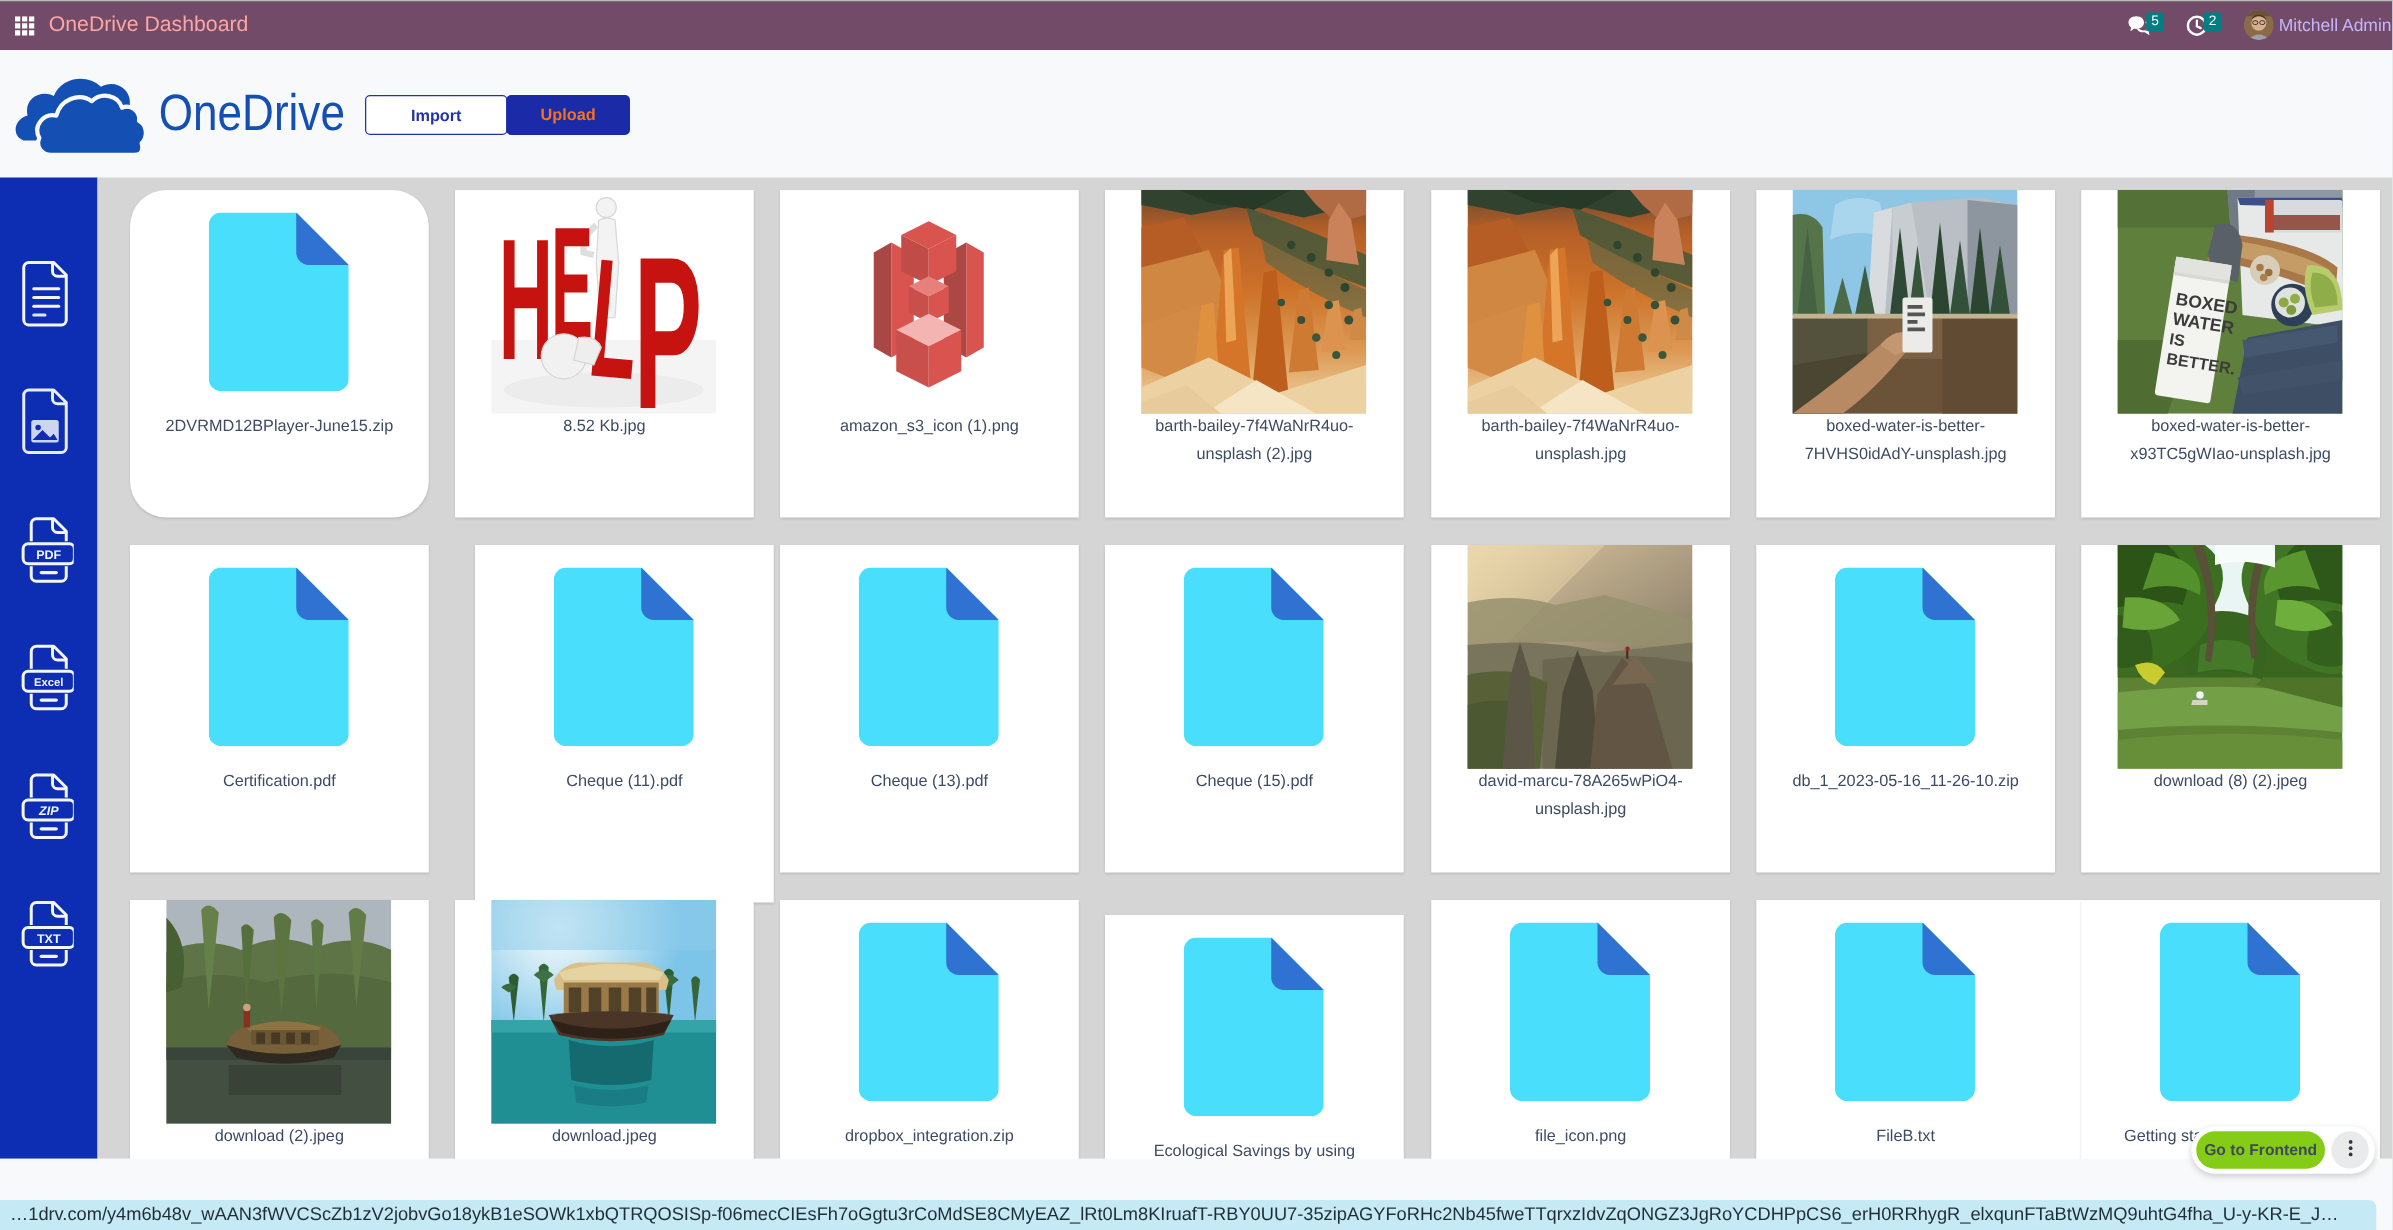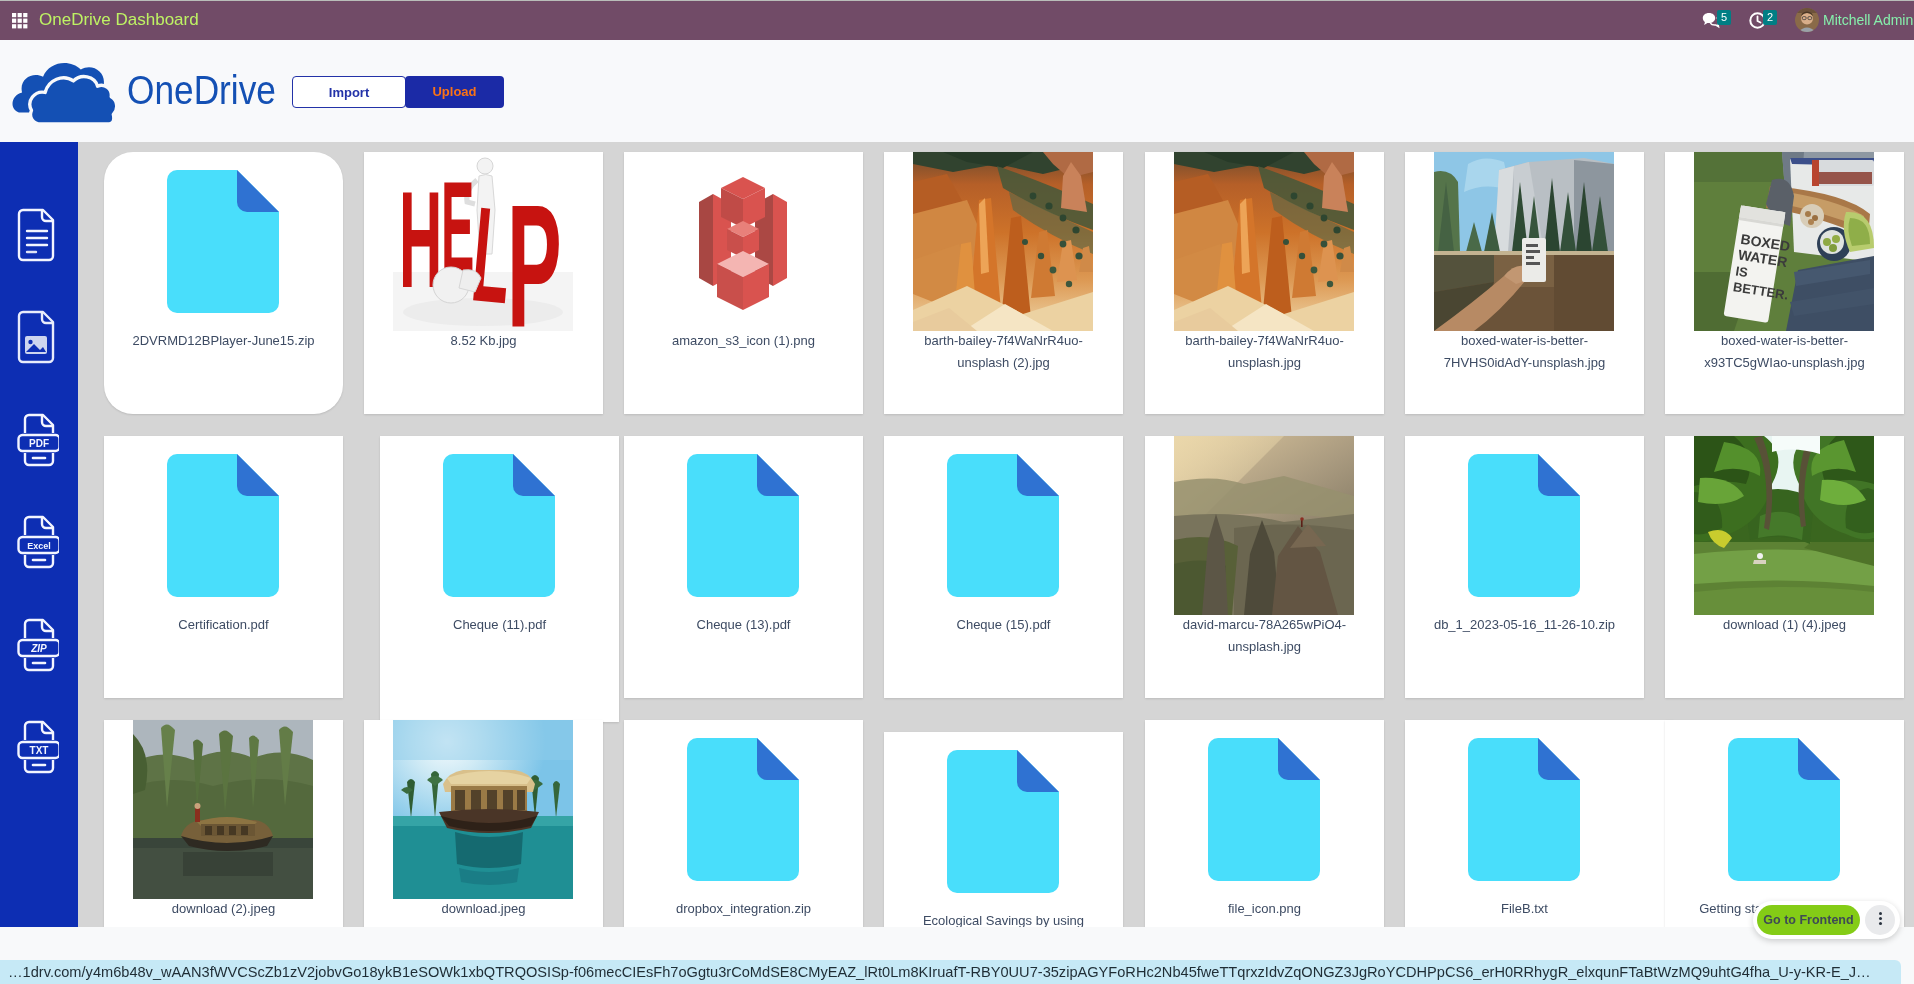--- a/index.html
+++ b/index.html
@@ -6,21 +6,21 @@
         <rect x="0.0" y="0.0" width="4.2" height="4.2" fill="#ffffff"></rect>
         <rect x="5.6" y="0.0" width="4.2" height="4.2" fill="#ffffff"></rect>
         <rect x="11.2" y="0.0" width="4.2" height="4.2" fill="#ffffff"></rect>
         <rect x="0.0" y="5.6" width="4.2" height="4.2" fill="#ffffff"></rect>
         <rect x="5.6" y="5.6" width="4.2" height="4.2" fill="#ffffff"></rect>
         <rect x="11.2" y="5.6" width="4.2" height="4.2" fill="#ffffff"></rect>
         <rect x="0.0" y="11.2" width="4.2" height="4.2" fill="#ffffff"></rect>
         <rect x="5.6" y="11.2" width="4.2" height="4.2" fill="#ffffff"></rect>
         <rect x="11.2" y="11.2" width="4.2" height="4.2" fill="#ffffff"></rect>
       </svg></div>
-    <div style="position:absolute;left:39px;top:10px;font-size:17px;color:#bef264;white-space:nowrap;">OneDrive Dashboard</div>
+    <div style="position:absolute;left:39px;top:10px;font-size:17px;color:#fca5a5;white-space:nowrap;">OneDrive Dashboard</div>
     <div style="position:absolute;left:1702px;top:12px;"><svg width="18" height="17" viewBox="0 0 18 17">
         <path d="M7 1 C3.2 1 0.8 3.2 0.8 6 C0.8 7.6 1.6 9 2.9 9.9 L2.2 13 5.4 11 C5.9 11.1 6.4 11.1 7 11.1 C10.8 11.1 13.2 8.8 13.2 6 C13.2 3.2 10.8 1 7 1 Z" fill="#ffffff"></path>
         <path d="M14.6 5.6 C16.4 6.3 17.4 7.7 17.4 9.3 C17.4 10.4 16.9 11.4 16 12.1 L16.5 14.6 13.9 13 C13.5 13.1 13 13.1 12.6 13.1 C10.7 13.1 9.1 12.3 8.3 11.1" fill="none" stroke="#ffffff" stroke-width="1.5"></path>
       </svg></div>
     <div class="badge" style="left:1717px;">5</div>
     <div style="position:absolute;left:1749px;top:12px;"><svg width="17" height="17" viewBox="0 0 17 17">
         <circle cx="8.5" cy="8.5" r="7.2" fill="none" stroke="#ffffff" stroke-width="2"></circle>
         <path d="M8.5 4.5 V9 l3 1.5" fill="none" stroke="#ffffff" stroke-width="1.8" stroke-linecap="round"></path>
       </svg></div>
     <div class="badge" style="left:1763px;">2</div>
@@ -33,21 +33,21 @@
         <g clip-path="url(#avc)">
           <rect width="24" height="24" fill="#8a6a48"></rect>
           <rect x="0" y="0" width="24" height="5" fill="#6d523a"></rect>
           <path d="M3 24 Q12 15 21 24 Z" fill="#9aa1a8"></path>
           <circle cx="12" cy="10.5" r="6" fill="#d9ae89"></circle>
           <path d="M6 8 Q12 2 18 8 L17 5.5 Q12 1.5 7 5.5 Z" fill="#4a3826"></path>
           <rect x="7.2" y="8.6" width="4" height="3" rx="1.4" fill="none" stroke="#3a3a3a" stroke-width="0.8"></rect>
           <rect x="12.8" y="8.6" width="4" height="3" rx="1.4" fill="none" stroke="#3a3a3a" stroke-width="0.8"></rect>
         </g>
       </svg></div>
-    <div style="position:absolute;left:1823px;top:12px;font-size:14px;color:#86efac;white-space:nowrap;">Mitchell Admin</div>
+    <div style="position:absolute;left:1823px;top:12px;font-size:14px;color:#c4b5fd;white-space:nowrap;">Mitchell Admin</div>
   </div>
 <div class="header">
     <div style="position:absolute;left:8px;top:21px;"><svg width="112" height="64" viewBox="-1 -2 106 61">
         <path d="M9 47 C0 44 1 31 12 28 C9 15 22 8 32 13 C38 -2 58 -4 68 6 C79 0 91 8 90 19 C91 27 86 33 80 36 L78 47 Z" fill="#1450b4"></path>
         <path d="M30 58 C23 58 18 52 21 45 C16 36 24 26 34 28 C37 16 51 10 61 17 C68 10 81 12 84 22 C91 19 98 25 97 32 C103 35 104 44 99 49 C101 58 96 58 92 58 Z" fill="#1450b4" stroke="#f8f9fb" stroke-width="3.2" stroke-linejoin="round"></path>
       </svg></div>
     <div style="position:absolute;left:127px;top:27px;font-size:41px;color:#1450b4;transform:scaleX(0.86);transform-origin:0 0;white-space:nowrap;">OneDrive</div>
     <div class="btn" style="left:292px;width:114px;background:#fff;border:1px solid #2332a8;color:#2332a8;">Import</div>
     <div class="btn" style="left:405px;width:99px;background:#1b2aa6;color:#f97316;">Upload</div>
   </div>
@@ -427,21 +427,21 @@
         <path d="M150 4 Q112 12 118 40 Q140 28 162 36 Z" fill="#5a9630"></path>
         <path d="M174 52 Q148 56 152 92 Q166 100 180 96 L180 54 Z" fill="#33601d"></path>
         <path d="M128 44 Q160 42 172 64 Q150 74 126 64 Z" fill="#6eae3c"></path>
         <path d="M60 2 Q78 40 70 92 l5 2 Q84 42 68 0 Z" fill="#585137"></path>
         <path d="M120 6 Q106 42 112 90 l-5 1 Q100 42 113 4 Z" fill="#585137"></path>
         <path d="M78 0 H126 V18 Q100 10 78 16 Z" fill="#f6fcfa"></path>
         <circle cx="66" cy="120" r="3" fill="#f2f2f2"></circle>
         <path d="M60 124 h12 v4 h-13 Z" fill="#d8d2c0"></path>
       </svg>
     </div>
-    <div class="fname">download (1) (4).jpeg</div>
+    <div class="fname">download (8) (2).jpeg</div>
   </div>
 <div class="card" style="left:104px;top:720px;width:239px;height:262px;">
     <div class="media">
       <svg width="180" height="179" viewBox="0 0 180 179">
         <rect width="180" height="179" fill="#adb6bd"></rect>
         <rect y="60" width="180" height="60" fill="#9aa78f"></rect>
         <path d="M0 42 Q30 28 60 40 Q90 24 120 38 Q150 26 180 40 V118 H0 Z" fill="#5e7346"></path>
         <path d="M0 66 Q40 54 80 66 Q130 52 180 66 V118 H0 Z" fill="#54693d"></path>
         <path d="M0 14 Q20 34 12 70 L0 74 Z" fill="#485f33"></path>
         <path d="M28 8 L34 88 42 10 Q34 0 28 8 Z" fill="#66804a"></path>

